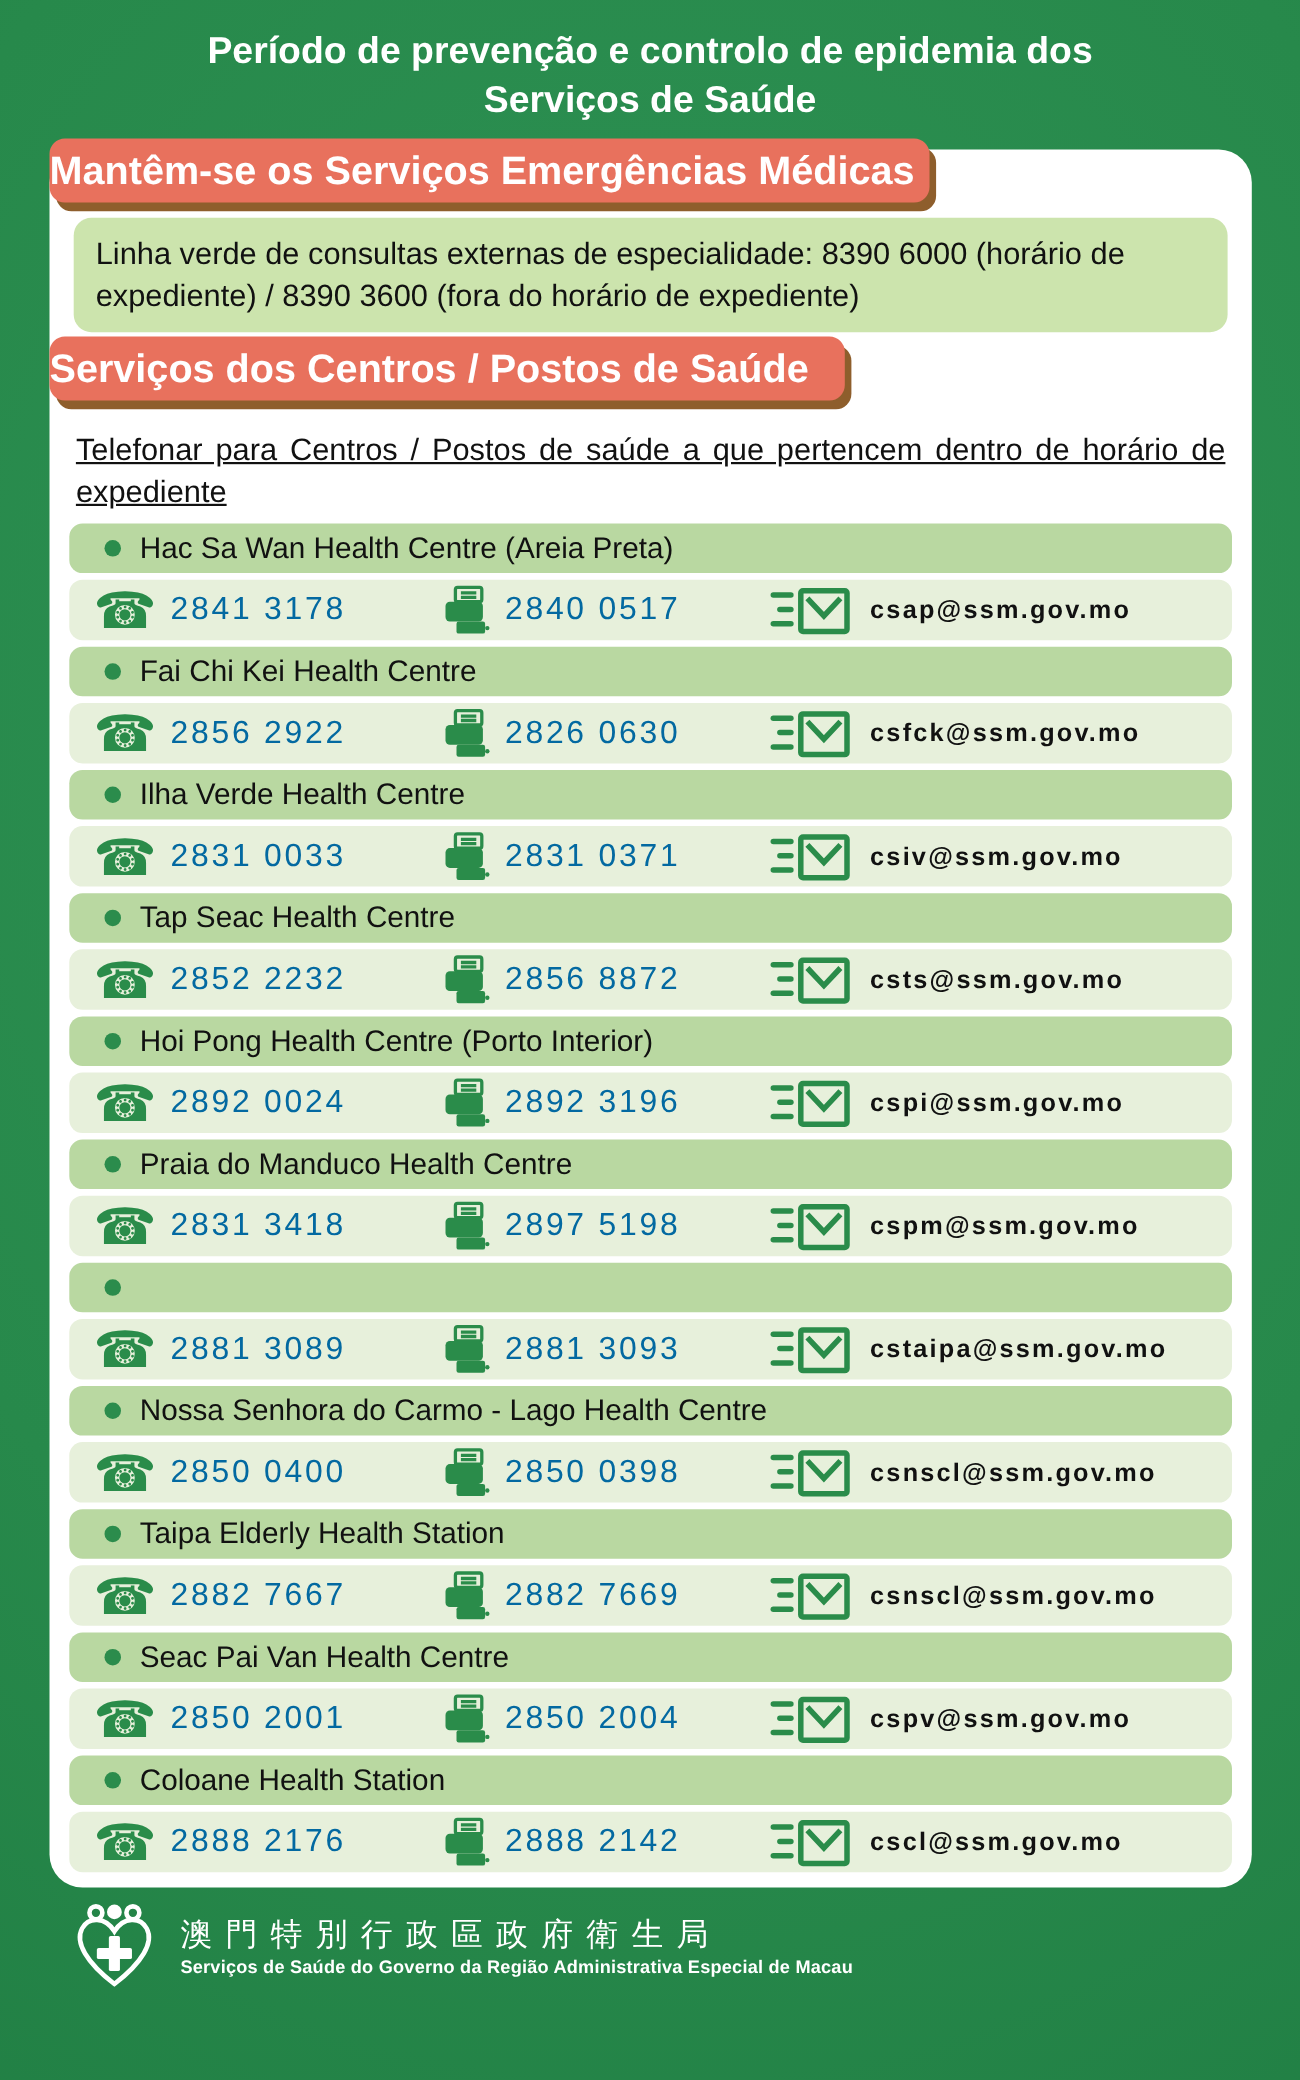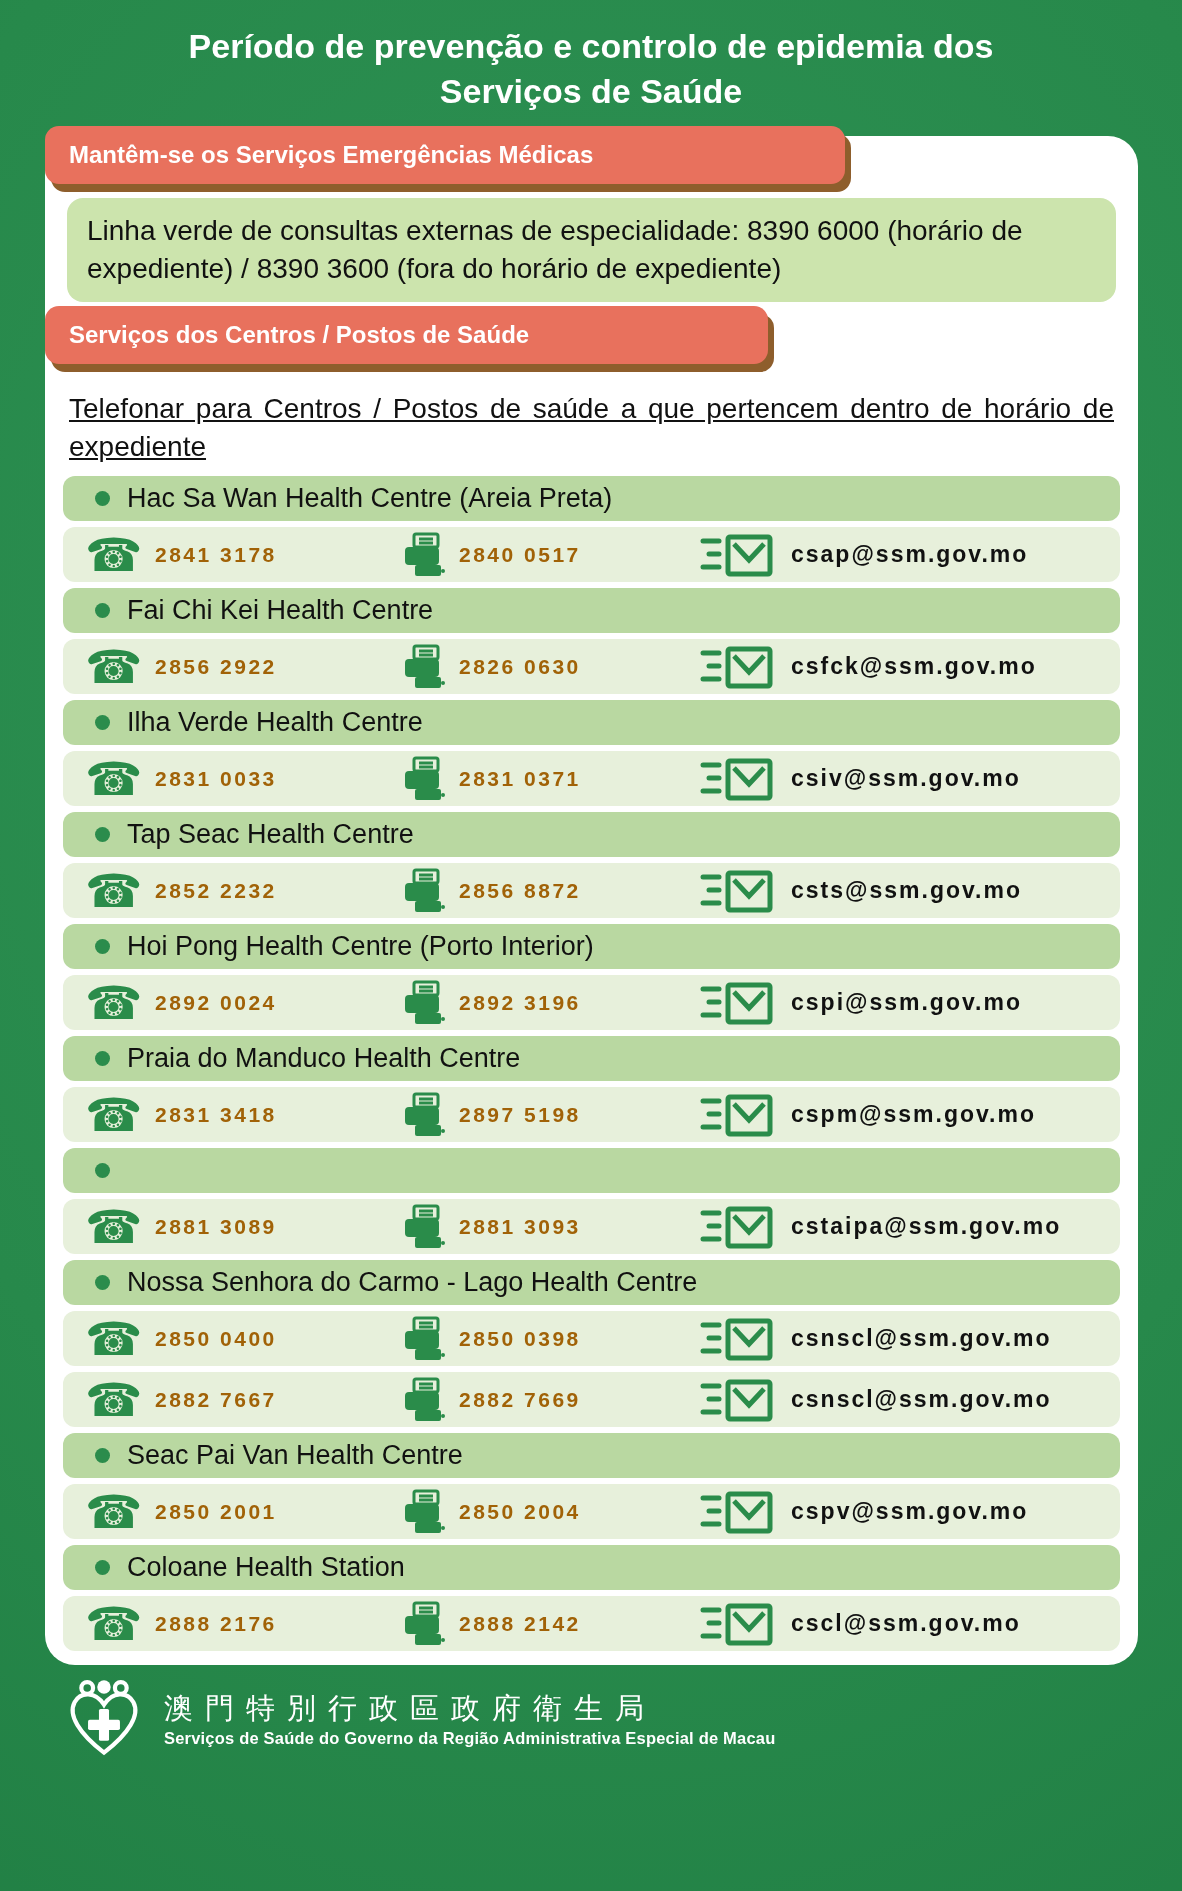--- a/index.html
+++ b/index.html
@@ -29,23 +29,22 @@
     background:#ffffff;
     border-radius:30px;
     padding-bottom:8px;
   }
 
   .banner{
     position:relative; top:-10px;
     background:#e8715d;
     border-radius:14px;
     box-shadow:6px 8px 0 #8e5e2c;
-    color:#ffffff; font-weight:bold; font-size:24px;
+    color:#ffffff; font-weight:bold; font-size:36px;
     height:58px; line-height:58px;
-    padding-left:24px;
   }
   .banner.emergency{ width:800px; }
   .banner.centres{ width:723px; margin-top:14px; }
 
   .info-box{
     margin:4px 22px 0 22px;
     background:#cce4ad;
     border-radius:16px;
     padding:14px 20px;
     font-size:28px; line-height:38px; color:#111111;
@@ -82,21 +81,21 @@
     height:55px;
     display:flex; align-items:center;
     padding-left:22px;
   }
   .phone-glyph{
     font-family:"DejaVu Sans",sans-serif;
     font-size:46px; line-height:1; color:#2a8c4a; width:60px;
     flex:0 0 auto;
   }
   .num{
-    font-size:21px; font-weight:bold; letter-spacing:2.5px; color:#a16207;
+    font-size:29px; font-weight:normal; letter-spacing:2.5px; color:#0369a1;
     width:208px; margin-left:10px; flex:0 0 auto;
   }
   .fax-svg{ width:52px; height:48px; margin-left:34px; flex:0 0 auto; }
   .email-svg{ width:78px; height:46px; margin-left:30px; flex:0 0 auto; }
   .email-addr{
     font-size:23px; font-weight:bold; letter-spacing:2px; color:#111111;
     margin-left:16px;
   }
 
   
@@ -411,20 +410,24 @@
           <line x1="6" y1="9" x2="22" y2="9"></line>
           <line x1="12" y1="22" x2="22" y2="22"></line>
           <line x1="6" y1="35" x2="22" y2="35"></line>
         </g>
       </svg>
       <span class="email-addr">csnscl@ssm.gov.mo</span>
     </div>
   </div>
 
   <div class="centre">
+    <div class="row name-row">
+      <span class="bullet"></span>
+      <span class="centre-name">Taipa Elderly Health Station</span>
+    </div>
     <div class="row contact-row">
       <span class="phone-glyph">☎</span>
       <span class="num">2882 7667</span>
       <svg class="fax-svg" viewBox="0 0 52 48">
         <g fill="none" stroke="#2a8c4a" stroke-width="3">
           <rect x="17" y="3" width="24" height="13" rx="2"></rect>
           <line x1="22" y1="8" x2="36" y2="8"></line>
           <line x1="22" y1="12" x2="36" y2="12"></line>
         </g>
         <g fill="#2a8c4a">

